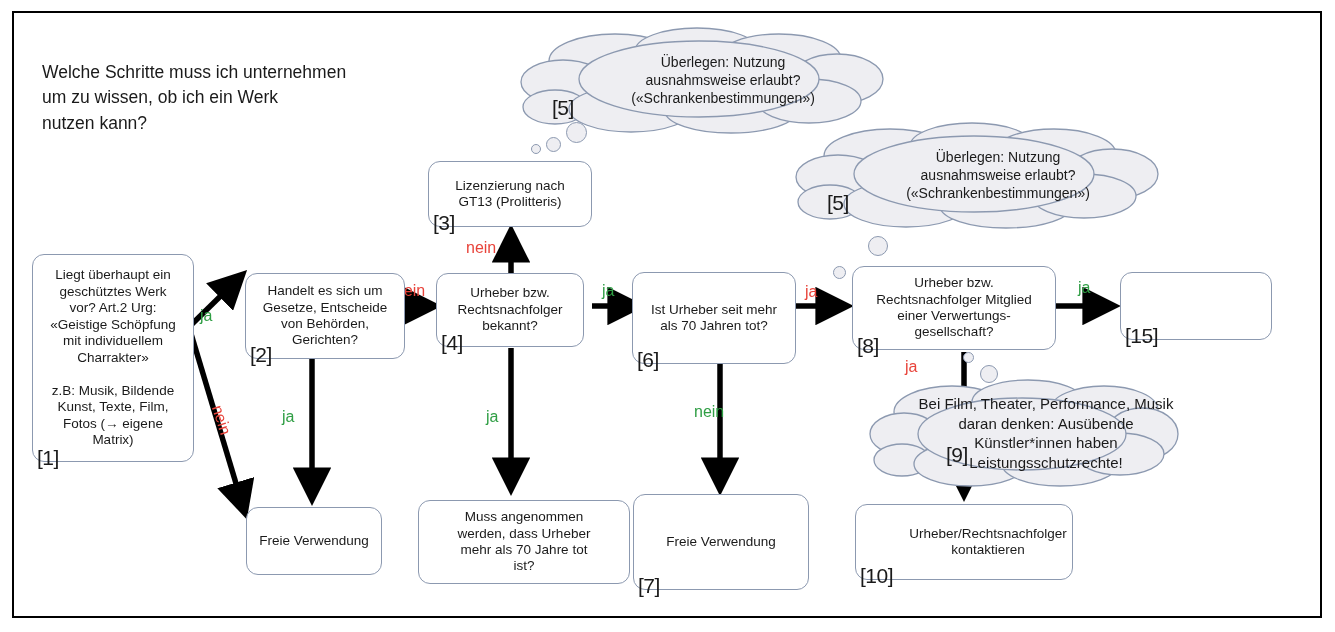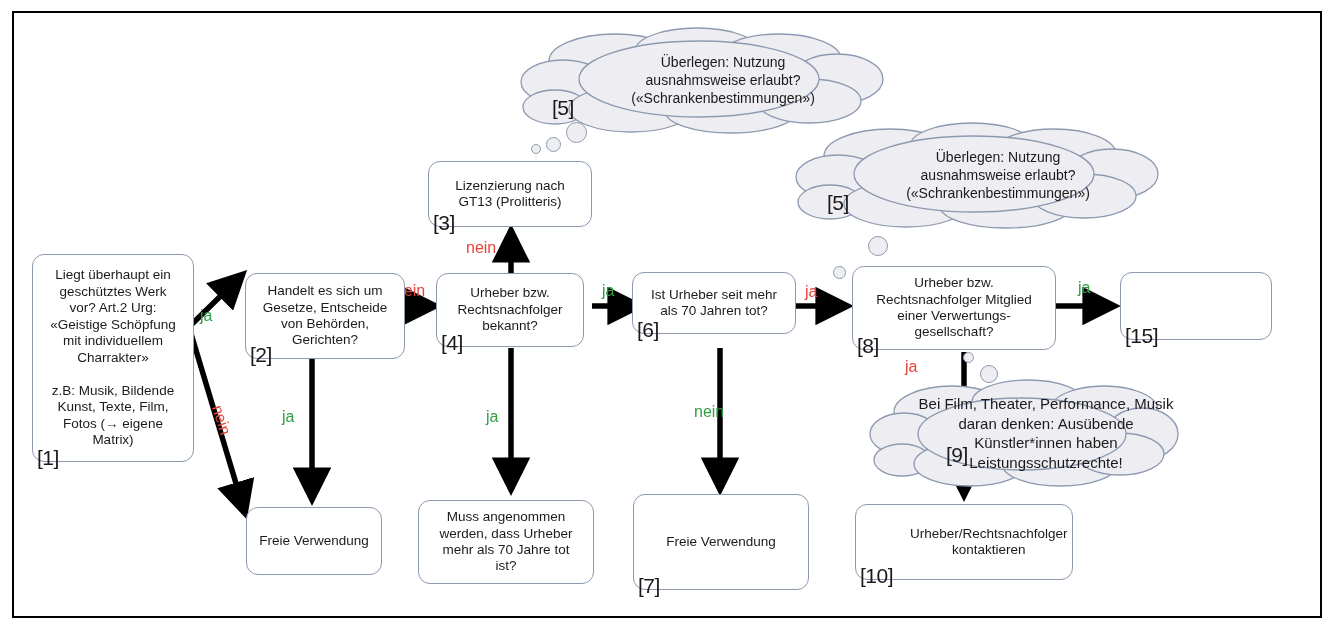--- a/index.html
+++ b/index.html
@@ -12,21 +12,21 @@
     border:2px solid #000000;box-sizing:border-box;
   }
   .title{
     position:absolute;left:42px;top:60px;width:380px;
     font-size:17.5px;line-height:1.45;color:#1a1a1a;white-space:pre-line;
   }
   
   .node{
     position:absolute;box-sizing:border-box;
     border:1px solid #8c99b0;border-radius:12px;background:#ffffff;
-    display:flex;align-items:center;
+    display:flex;align-items:center;justify-content:center;
     text-align:center;color:#1a1a1a;
   }
   .node .txt{width:100%;padding:0 6px;white-space:pre-line;line-height:1.22;}
   .tag{
     position:absolute;left:4px;bottom:-7px;font-size:21px;color:#1a1a1a;
     letter-spacing:-0.5px;line-height:1;
   }
   
   .cloud{position:absolute;}
   .cloud svg{display:block;overflow:visible;}
@@ -44,20 +44,23 @@
   .lbl.nein{color:#e8433a;}
   .lbl.rot{transform:rotate(72deg);transform-origin:center center;}
   .dot{position:absolute;border:1px solid #8c99b0;background:#eeeef2;border-radius:50%;}
 </style>
 </head>
 <body>
 
 <div id="canvas">
   <div id="frame"></div>
 
+  <div class="title">Welche Schritte muss ich unternehmen
+um zu wissen, ob ich ein Werk
+nutzen kann?</div>
 
   <div class="arrow" style="left:186px;top:260px;width:70px;height:80px;">
     <svg width="70" height="80" viewBox="0 0 70 80">
       <defs>
           <marker id="ah" markerWidth="7" markerHeight="7" refX="5.2" refY="3.5" orient="auto">
         <path d="M0,0 L7,3.5 L0,7 z" fill="#000"></path>
           </marker>
         </defs>
       <path d="M3,67 L54,17" stroke="#000" stroke-width="5.5" fill="none" marker-end="url(#ah)"></path>
     </svg>
@@ -235,21 +238,21 @@
     <span class="tag">[3]</span>
   </div>
 
   <div class="node" style="left:436px;top:273px;width:148px;height:74px;font-size:13.5px;">
     <span class="txt">Urheber bzw.
 Rechtsnachfolger
 bekannt?</span>
     <span class="tag">[4]</span>
   </div>
 
-  <div class="node" style="left:632px;top:272px;width:164px;height:62px;font-size:13.5px;">
+  <div class="node" style="left:632px;top:272px;width:164px;height:92px;font-size:13.5px;">
     <span class="txt">Ist Urheber seit mehr
 als 70 Jahren tot?</span>
     <span class="tag">[6]</span>
   </div>
 
   <div class="node" style="left:852px;top:266px;width:204px;height:84px;font-size:13.5px;">
     <span class="txt">Urheber bzw.
 Rechtsnachfolger Mitglied
 einer Verwertungs-
 gesellschaft?</span>
@@ -258,21 +261,21 @@
 
   <div class="node" style="left:1120px;top:272px;width:152px;height:68px;font-size:13.5px;">
     <span class="tag">[15]</span>
   </div>
 
   <div class="node" style="left:246px;top:507px;width:136px;height:68px;font-size:13.5px;">
     <span class="txt">Freie Verwendung</span>
     <span class="tag"></span>
   </div>
 
-  <div class="node" style="left:418px;top:500px;width:176px;height:84px;font-size:13.5px;">
+  <div class="node" style="left:418px;top:500px;width:212px;height:84px;font-size:13.5px;">
     <span class="txt">Muss angenommen
 werden, dass Urheber
 mehr als 70 Jahre tot
 ist?</span>
     <span class="tag"></span>
   </div>
 
   <div class="node" style="left:633px;top:494px;width:176px;height:96px;font-size:13.5px;">
     <span class="txt">Freie Verwendung</span>
     <span class="tag">[7]</span>

